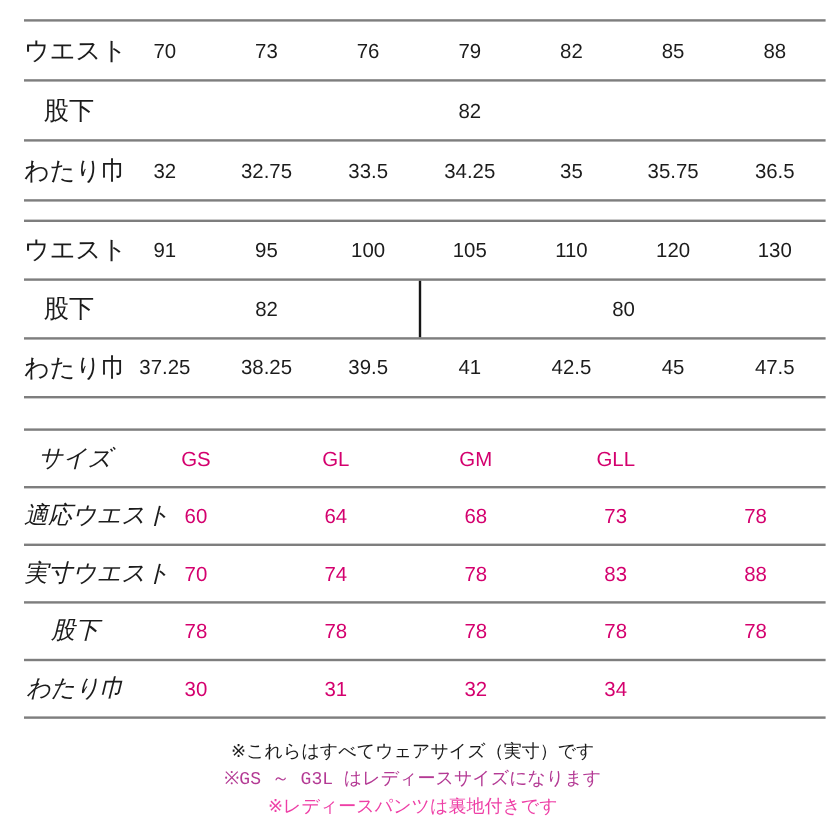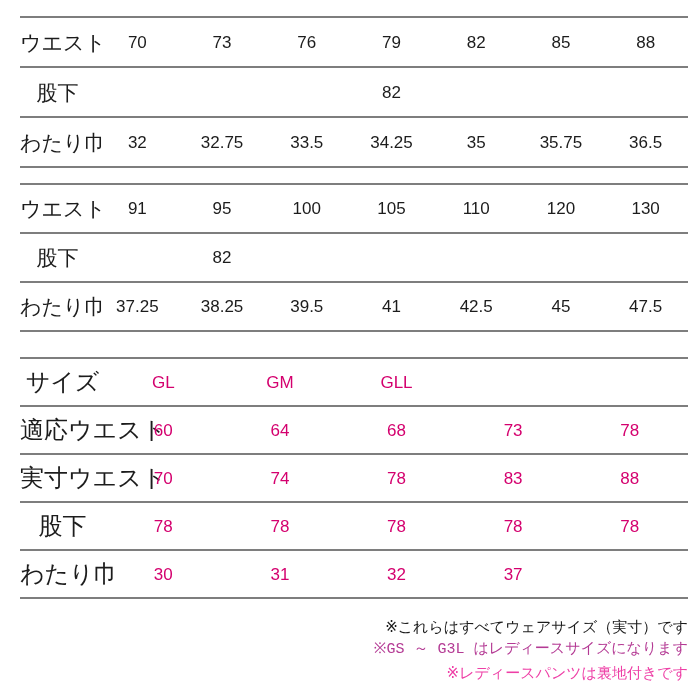--- a/index.html
+++ b/index.html
@@ -29,36 +29,36 @@
   }
   .r7 { grid-template-columns: 75px repeat(7, 1fr); }
   .r5 { grid-template-columns: 85px repeat(5, 1fr); }
   .tbl-1 .row { height: 50px; }
   .tbl-2 .row { height: 49px; }
   .tbl-3 .row { height: 48px; }
 
   .cell { text-align: center; white-space: nowrap; line-height: 1; }
   .label { font-size: 21px; }
   .val   { font-size: 17px; }
-  .tbl-3 .label { font-size: 24px; }
+  .tbl-3 .label { font-size: 20px; font-style: italic; }
   .tbl-3 .val { color: var(--value-pink, #d4006e); }
 
   .span7 { grid-column: 2 / 9; }
   .span-left  { grid-column: 2 / 5; }
   .span-right {
     grid-column: 5 / 9;
     border-left: 2px solid var(--divider-black, #151515);
     height: 100%;
     display: flex; align-items: center; justify-content: center;
   }
 
   .notes {
     margin-top: 16px;
     padding-right: 12px;
-    text-align: right;
+    text-align: center;
   }
   .note { font-size: 15px; line-height: 23px; white-space: nowrap; }
   .note-black  { color: var(--text-black, #1c1c1c); }
   .note-pink-1 { color: var(--note-pink-dark, #b43a94); font-family: Liberation Mono, monospace; }
   .note-pink-2 { color: var(--note-pink-bright, #ee3fa6); }
 </style>
 </head>
 <body>
 
 <div class="page">
@@ -97,36 +97,38 @@
       <div class="cell val">95</div>
       <div class="cell val">100</div>
       <div class="cell val">105</div>
       <div class="cell val">110</div>
       <div class="cell val">120</div>
       <div class="cell val">130</div>
     </div>
     <div class="row r7">
       <div class="cell label">股下</div>
       <div class="cell val span-left">82</div>
+      <div class="cell val span-right">80</div>
     </div>
     <div class="row r7">
       <div class="cell label">わたり巾</div>
       <div class="cell val">37.25</div>
       <div class="cell val">38.25</div>
       <div class="cell val">39.5</div>
       <div class="cell val">41</div>
       <div class="cell val">42.5</div>
       <div class="cell val">45</div>
       <div class="cell val">47.5</div>
     </div>
   </div>
 
   <div class="tbl tbl-3">
     <div class="row r5">
       <div class="cell label">サイズ</div>
+      <div class="cell val">GS</div>
       <div class="cell val">GL</div>
       <div class="cell val">GM</div>
       <div class="cell val">GLL</div>
     </div>
     <div class="row r5">
       <div class="cell label">適応ウエスト</div>
       <div class="cell val">60</div>
       <div class="cell val">64</div>
       <div class="cell val">68</div>
       <div class="cell val">73</div>
@@ -146,21 +148,21 @@
       <div class="cell val">78</div>
       <div class="cell val">78</div>
       <div class="cell val">78</div>
       <div class="cell val">78</div>
     </div>
     <div class="row r5">
       <div class="cell label">わたり巾</div>
       <div class="cell val">30</div>
       <div class="cell val">31</div>
       <div class="cell val">32</div>
-      <div class="cell val">37</div>
+      <div class="cell val">34</div>
     </div>
   </div>
 
   <div class="notes">
     <div class="note note-black">※これらはすべてウェアサイズ（実寸）です</div>
     <div class="note note-pink-1">※GS ～ G3L はレディースサイズになります</div>
     <div class="note note-pink-2">※レディースパンツは裏地付きです</div>
   </div>
 
 </div>

